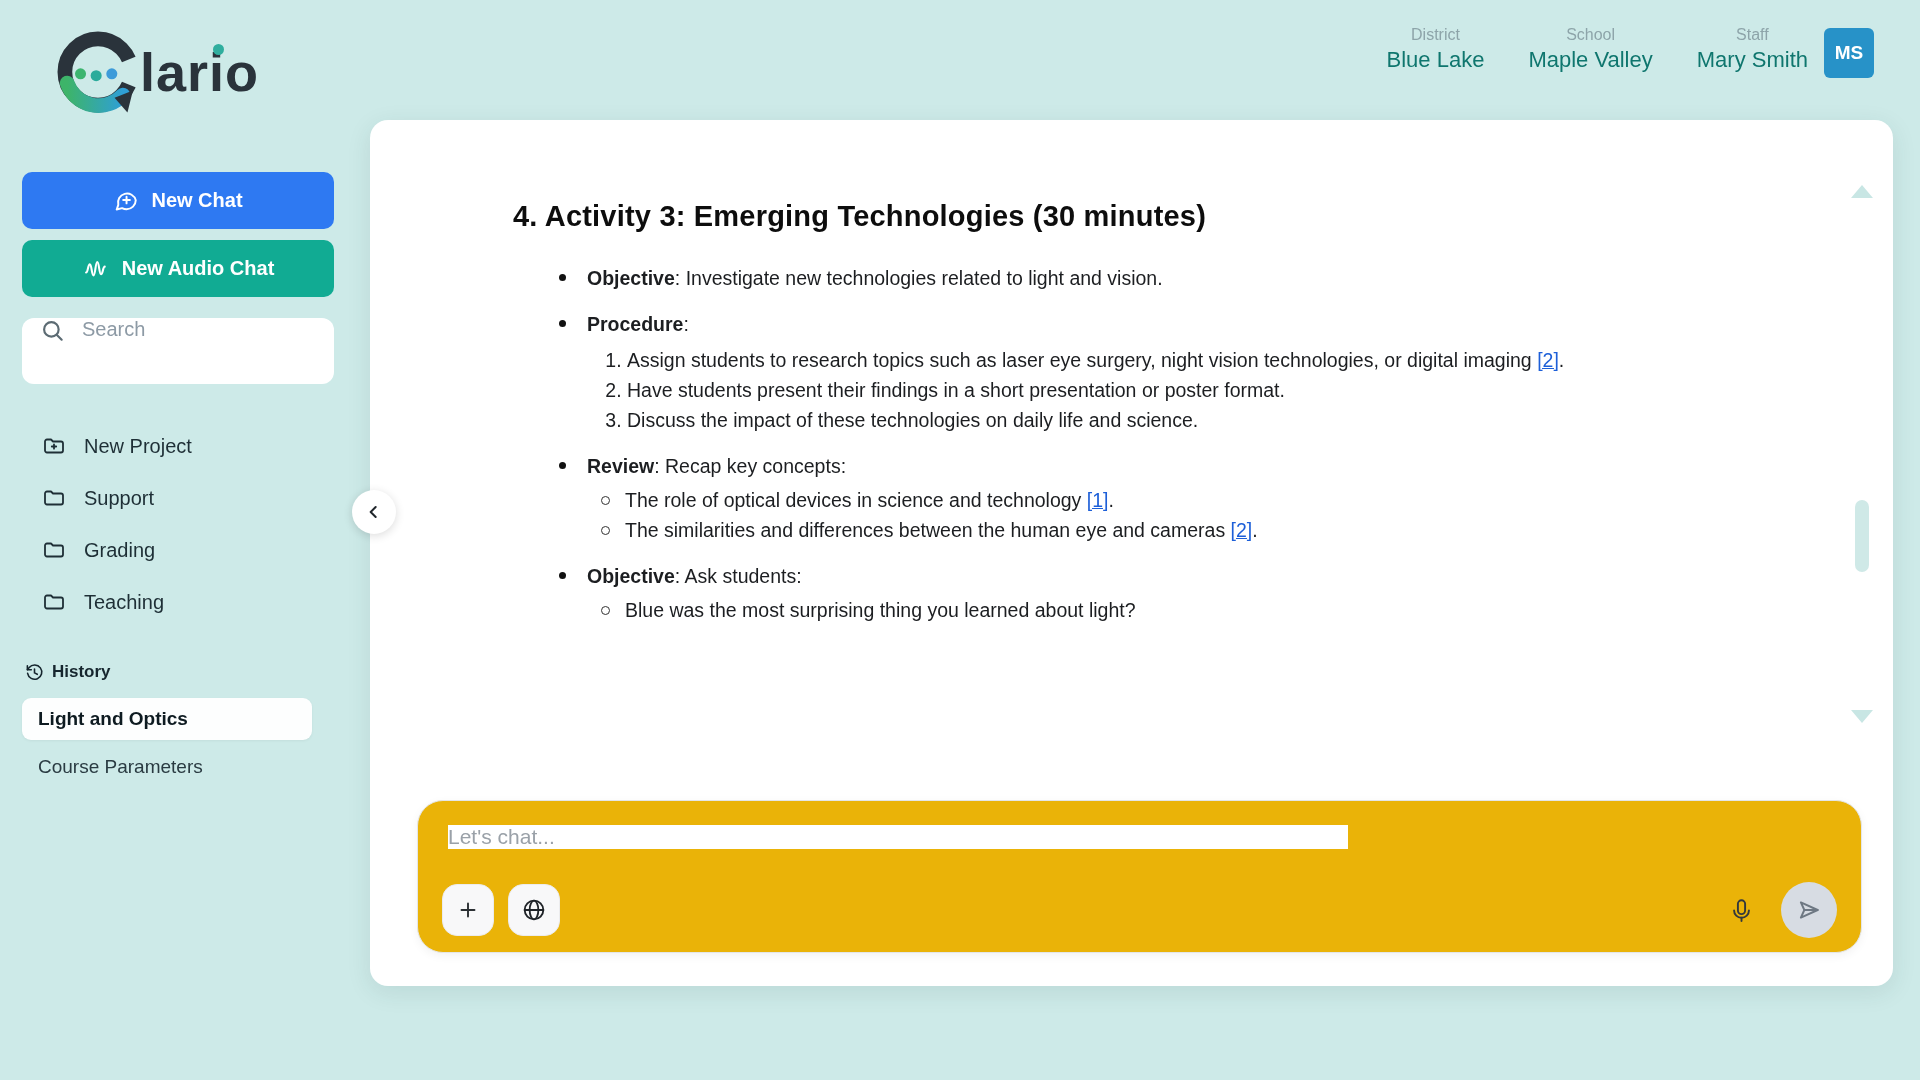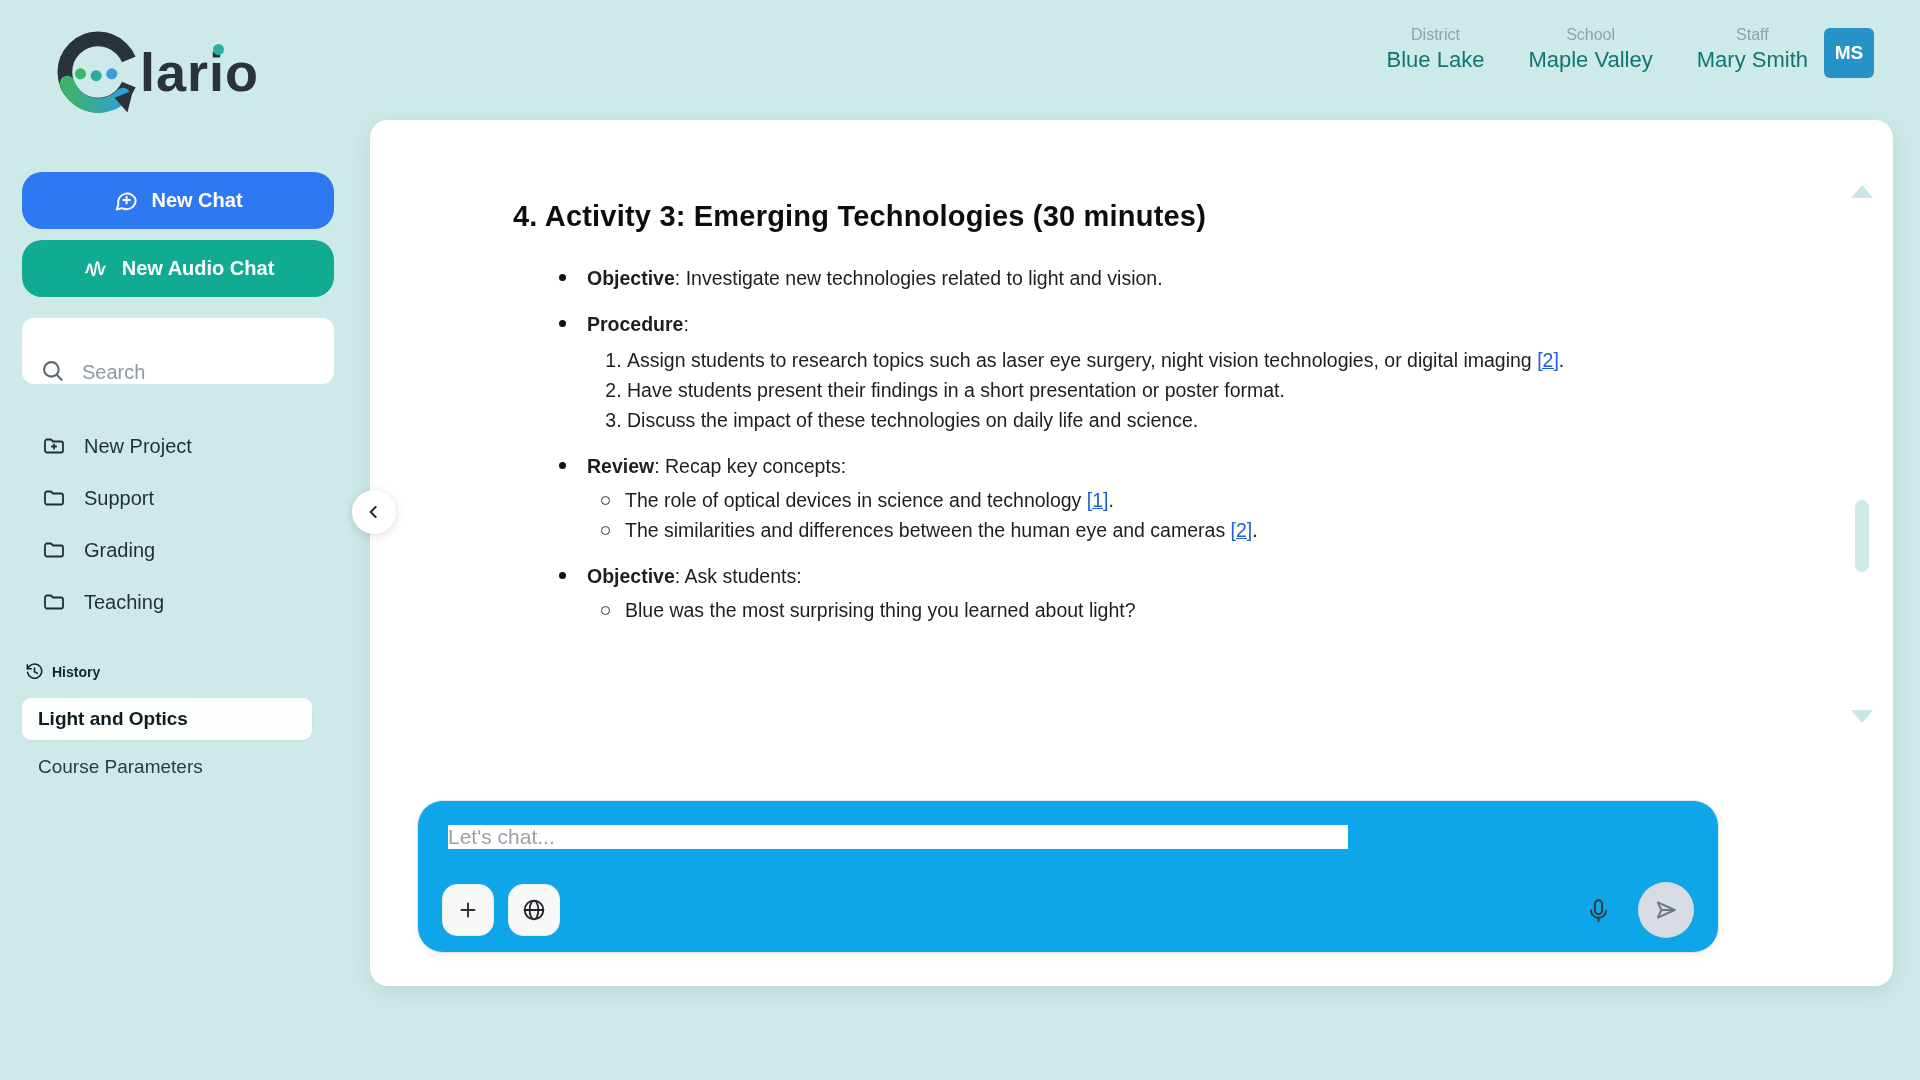--- a/index.html
+++ b/index.html
@@ -14,38 +14,38 @@
 
   .ctx { position:absolute; top:26px; right:112px; display:flex; gap:44px;align-items:flex-end; }
   .ctx-group { text-align:center; }
   .ctx-label { font-size:16px; color:#8da4a9; margin-bottom:3px; }
   .ctx-value { font-size:22px; color:#0f766e; }
   .avatar { position:absolute; top:28px; right:46px; width:50px; height:50px; border-radius:6px;
             background:#2792c8; color:#fff; font-weight:bold; font-size:19px;
             display:flex; align-items:center; justify-content:center; cursor:pointer; }
 
   
-  .side-btn { position:absolute; left:22px; width:312px; height:57px; border-radius:20px; border:none;
+  .side-btn { position:absolute; left:22px; width:312px; height:57px; border-radius:10px; border:none;
               display:flex; align-items:center; justify-content:center; gap:12px;
               color:#fff; font-size:20px; font-weight:bold; cursor:pointer; font-family:inherit; }
   .btn-chat  { top:172px; background:#2e79f2; }
   .btn-audio { top:240px; background:#11ab93; }
 
   .search-box { position:absolute; left:22px; top:318px; width:312px; height:66px; background:#fff;
-                border-radius:12px; display:flex; align-items:flex-end; padding:0 18px; gap:16px; }
+                border-radius:12px; display:flex; align-items:flex-start; padding:0 18px; gap:16px; }
   .search-box input { border:none; outline:none; font-size:20px; color:#33444c; width:100%; font-family:inherit; background:transparent; }
   .search-box input::placeholder { color:#8d9aa5; }
 
   .nav { position:absolute; left:22px; top:420px; width:312px; }
   .nav-item { display:flex; align-items:center; gap:18px; padding:14px 20px; cursor:pointer;
               font-size:20px; color:#1e2f36; }
   .nav-item svg { flex:0 0 auto; }
 
   .hist-head { position:absolute; left:25px; top:662px; display:flex; align-items:center; gap:8px;
-               font-size:14px; font-weight:bold; color:#16262e; }
+               font-size:17px; font-weight:bold; color:#16262e; }
   .hist-list { position:absolute; left:22px; top:698px; width:290px; }
   .hist-item { font-size:19px; color:#2a3b42; padding:10px 16px; border-radius:9px; cursor:pointer; }
   .hist-item.selected { background:#fdfefe; font-weight:bold; color:#0e1b21; box-shadow:0 1px 3px rgba(0,0,0,.05); }
   .hist-item + .hist-item { margin-top:6px; }
 
   
   .panel { position:absolute; left:370px; top:120px; width:1523px; height:866px; background:#fff;
            border-radius:18px; box-shadow:0 6px 24px rgba(30,60,60,.10); }
 
   .collapse-btn { position:absolute; left:352px; top:490px; width:44px; height:44px; border-radius:50%;
@@ -69,21 +69,21 @@
 
   
   .tri-up, .tri-down { position:absolute; right:20px; width:0; height:0;
                        border-left:11px solid transparent; border-right:11px solid transparent; cursor:pointer; }
   .tri-up   { top:65px;  border-bottom:13px solid #c8e6e4; }
   .tri-down { top:590px; border-top:13px solid #c8e6e4; }
   .scroll-thumb { position:absolute; right:24px; top:380px; width:14px; height:72px; border-radius:7px;
                   background:#cfe9e7; cursor:grab; }
 
   
-  .composer { position:absolute; left:47px; top:680px; width:1302px; height:153px; background:#0ea5e9;
+  .composer { position:absolute; left:47px; top:680px; width:1445px; height:153px; background:#eab308;
               border:1px solid #e4e6e7; border-radius:26px; box-shadow:0 3px 10px rgba(0,0,0,.05); }
   .composer input { position:absolute; left:30px; top:24px; width:900px; border:none; outline:none;
                     font-size:21px; color:#30363b; font-family:inherit; }
   .composer input::placeholder { color:#9aa1a8; }
   .tool-row { position:absolute; left:24px; bottom:16px; display:flex; gap:14px; }
   .tool-btn { width:52px; height:52px; border-radius:15px; background:#f8f8f9; border:1px solid #ececee;
               display:flex; align-items:center; justify-content:center; cursor:pointer; }
   .right-row { position:absolute; right:24px; bottom:14px; display:flex; align-items:center; gap:26px; }
   .mic-btn { display:flex; align-items:center; justify-content:center; cursor:pointer; }
   .send-btn { width:56px; height:56px; border-radius:50%; background:#d7dce3; border:none;

